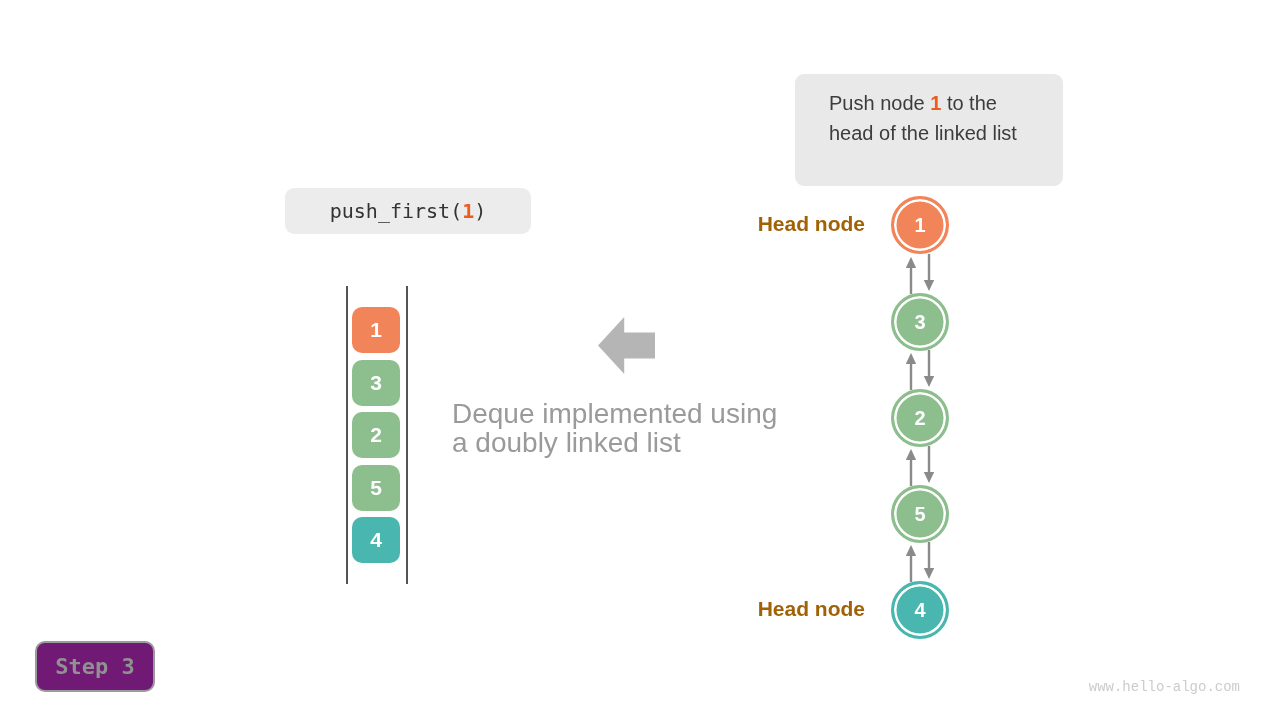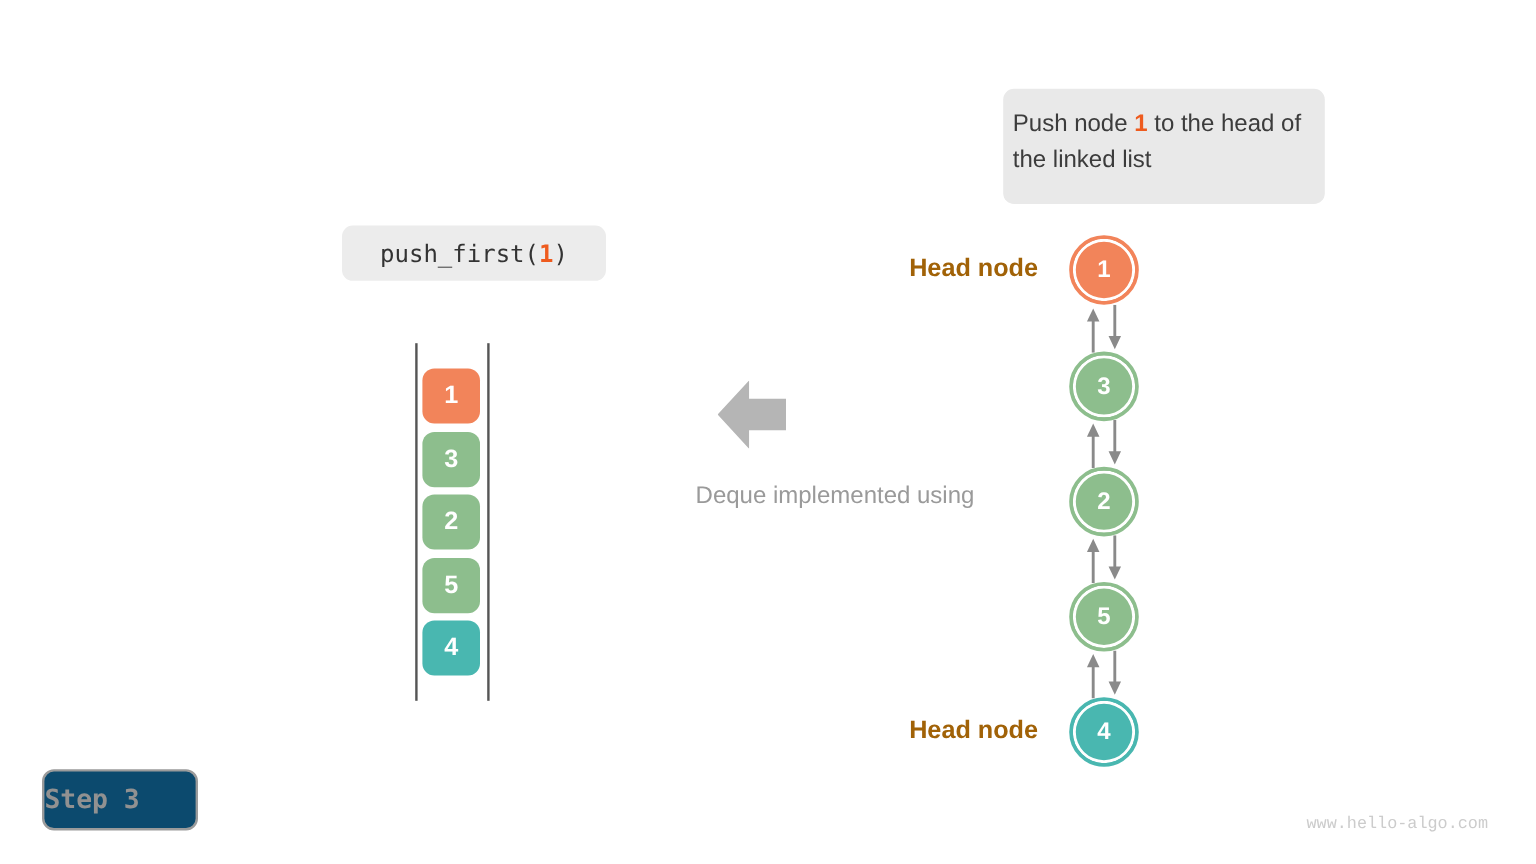--- a/index.html
+++ b/index.html
@@ -4,72 +4,72 @@
 <style>
   html,body{margin:0;padding:0;}
   body{
     width:1280px;height:720px;position:relative;background:#ffffff;overflow:hidden;
     font-family:"Liberation Sans", sans-serif;
   }
   .abs{position:absolute;}
 
   
   .callout{
-    left:795px;top:74px;width:268px;height:96px;box-sizing:border-box;
-    background:#e9e9e9;border-radius:9px;padding:14px 8px;
-    font-size:20px;line-height:30px;color:#3c3c3c;margin-left:41px;
+    left:795px;top:74px;width:268px;height:112px;box-sizing:border-box;
+    background:#e9e9e9;border-radius:9px;padding:14px 34px;
+    font-size:20px;line-height:30px;color:#3c3c3c;
   }
   .callout .hl{font-weight:bold;}
 
   
   .code-box{
-    left:285px;top:188px;width:220px;height:46px;box-sizing:border-box;
+    left:285px;top:188px;width:246px;height:46px;box-sizing:border-box;
     background:#ececec;border-radius:9px;
     display:flex;align-items:center;justify-content:center;
     font-family:"DejaVu Sans Mono", monospace;font-size:20px;color:#333333;
   }
   .code-box .hl{font-weight:bold;}
 
   
   .stack-line{width:1.5px;height:298px;top:286px;background:#555555;}
   .sq{
     left:352px;width:48px;height:46px;border-radius:10px;background:var(--c);
     display:flex;align-items:center;justify-content:center;
     color:#ffffff;font-size:21px;font-weight:bold;
   }
 
   
   .block-arrow{
     left:598px;top:317px;width:57px;height:57px;background:#b5b5b5;
     clip-path:polygon(0 50%,46% 0,46% 27%,100% 27%,100% 73%,46% 73%,46% 100%);
   }
   .caption{
-    left:452px;top:399px;width:360px;text-align:right;
-    font-size:20px;line-height:29px;color:#9a9a9a;
+    left:452px;top:399px;width:360px;text-align:left;
+    font-size:28px;line-height:29px;color:#9a9a9a;
   }
 
   
   .node{
     left:891px;width:58px;height:58px;box-sizing:border-box;border-radius:50%;
     background:var(--c);border:3px solid var(--c);
     box-shadow:inset 0 0 0 2.5px #ffffff;
     display:flex;align-items:center;justify-content:center;
     color:#ffffff;font-size:20px;font-weight:bold;
   }
   .side-label{
     font-size:21px;font-weight:bold;color:#a16207;right:415px;
     white-space:nowrap;text-align:right;
   }
   .gap-arrows{left:900px;width:40px;height:40px;}
 
   
   .step-box{
-    left:35px;top:641px;width:130px;height:51px;box-sizing:border-box;
-    background:#0c4a6e;border:2px solid #9b9b9b;border-radius:10px;
-    display:flex;align-items:center;justify-content:flex-start;
+    left:35px;top:641px;width:120px;height:51px;box-sizing:border-box;
+    background:#701a75;border:2px solid #9b9b9b;border-radius:10px;
+    display:flex;align-items:center;justify-content:center;
     font-family:"DejaVu Sans Mono", monospace;font-size:22px;font-weight:bold;color:#919191;
   }
 
   .watermark{
     right:40px;top:679px;font-family:Liberation Mono, monospace;
     font-size:14px;color:#cccccc;
   }
 </style>
 </head>
 <body>
@@ -100,20 +100,21 @@
       <span>5</span>
     </div>
   <div class="abs sq" style="top: 517px; --c: #49B7B0;">
       <span>4</span>
     </div>
 </div>
 
 <div class="abs block-arrow"></div>
 <div class="abs caption">
   <div>Deque implemented using</div>
+  <div>a doubly linked list</div>
 </div>
 
 <div>
   <div class="abs side-label" style="top:212px">Head node</div>
   <div class="abs side-label" style="top:597px">Head node</div>
 
   <div class="abs node" style="top: 196px; --c: #F2845A;">
       <span>1</span>
     </div>
   <div class="abs node" style="top: 293px; --c: #8DBE8D;">

